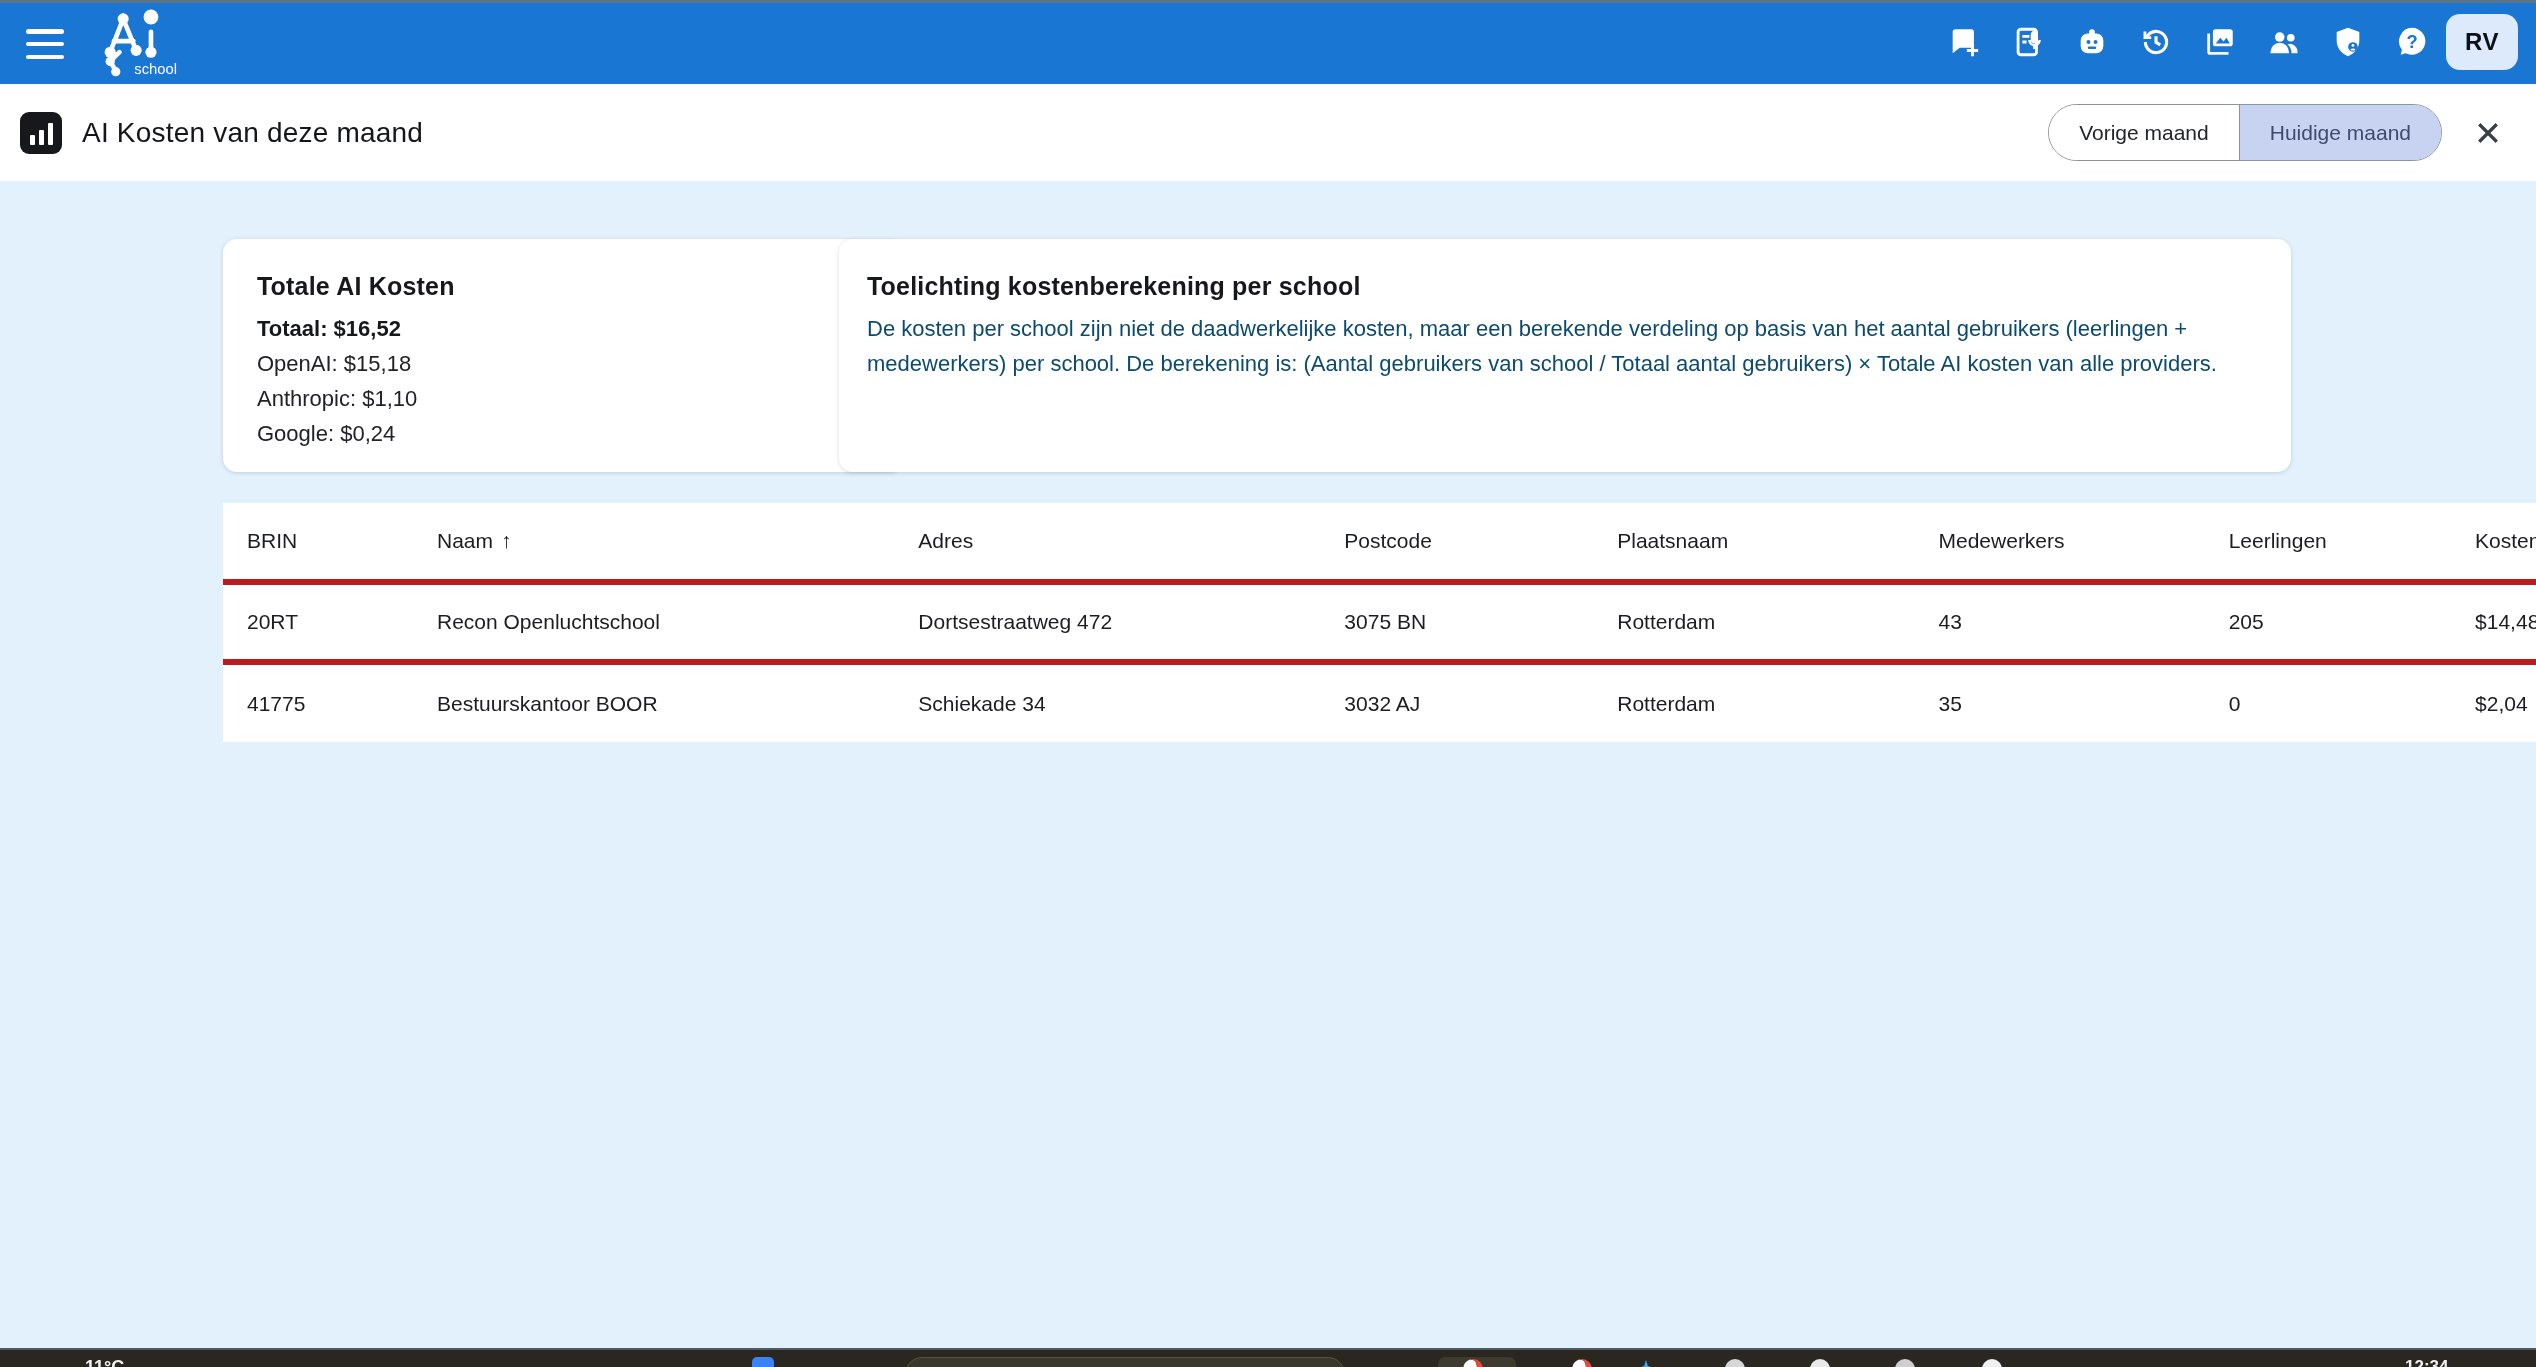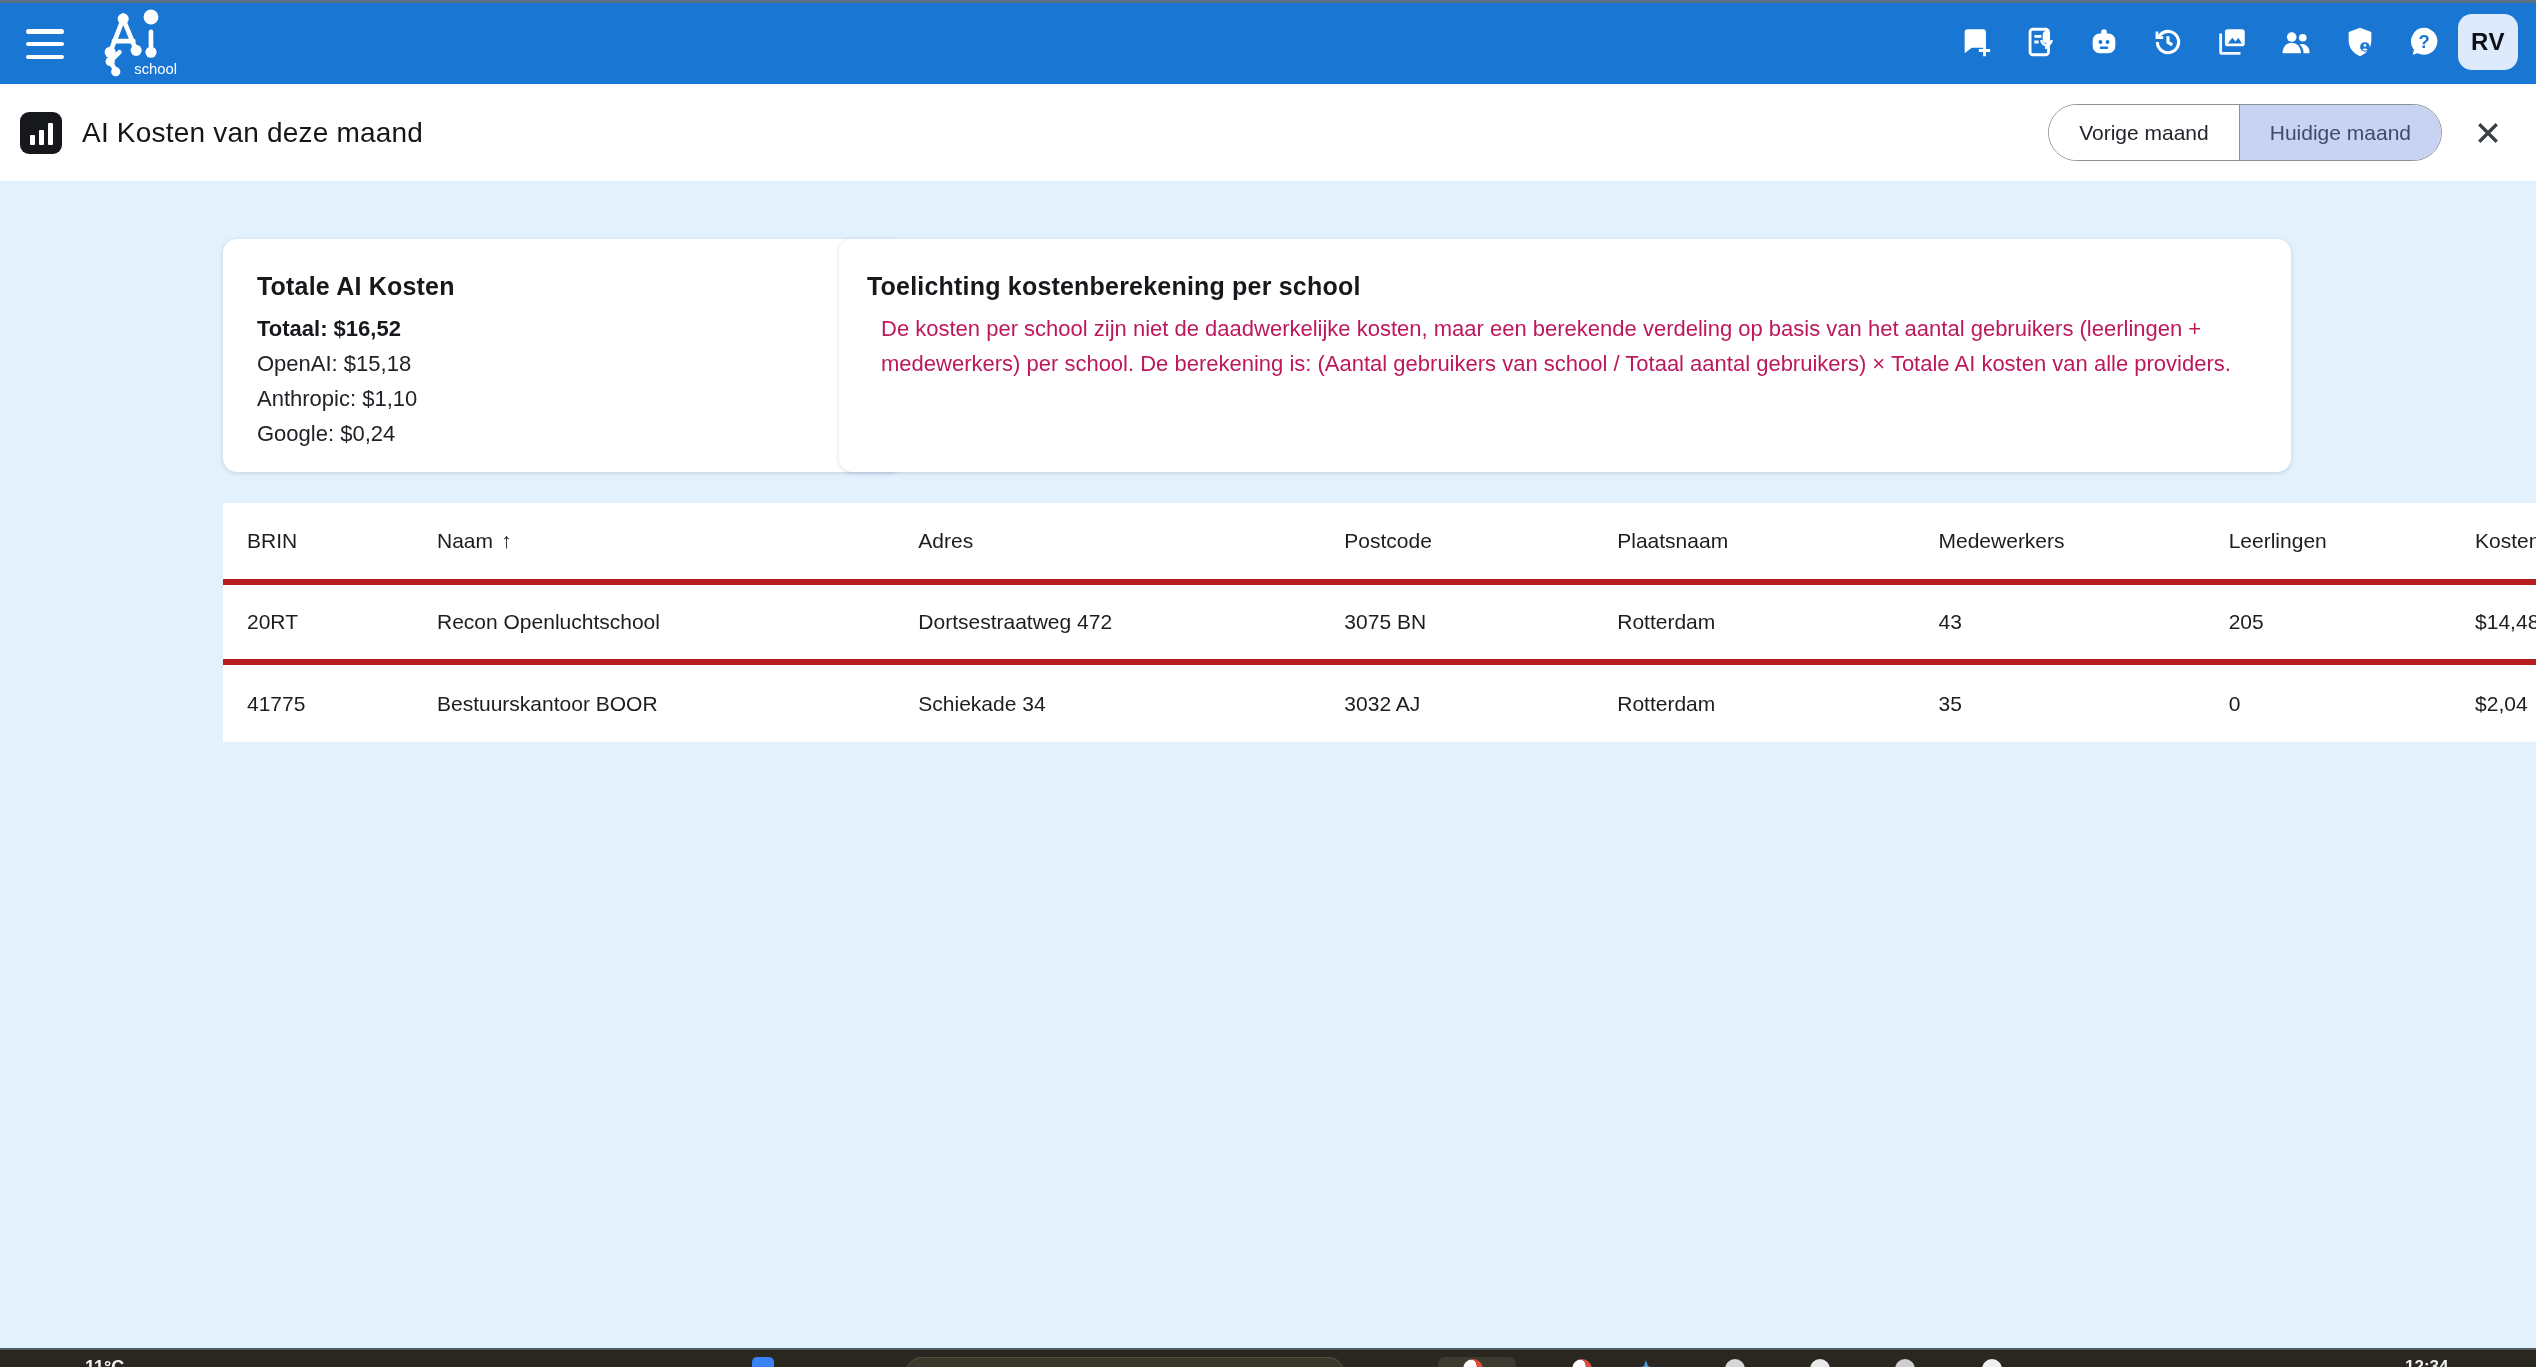--- a/index.html
+++ b/index.html
@@ -10,21 +10,21 @@
   .window-edge { position: absolute; top: 0; left: 0; width: 100%; height: 3px; background: #5b7186; z-index: 60; }
   .appbar { position: absolute; top: 0; left: 0; width: 100%; height: 84px; background: #1976d2; display: flex; align-items: center; padding: 0 18px 0 26px; z-index: 50; }
   .hamburger { width: 38px; height: 30px; display: flex; flex-direction: column; justify-content: space-between; cursor: pointer; margin-top: 4px; }
   .hamburger span { display: block; height: 4.5px; border-radius: 3px; background: #fff; }
   .logo { margin-left: 18px; width: 112px; height: 76px; position: relative; }
   .logo svg { width: 100%; height: 100%; }
   .appbar-spacer { flex: 1; }
   .appbar-icons { display: flex; align-items: center; gap: 24px; margin-right: 14px; }
   .icon-btn { width: 40px; height: 40px; display: flex; align-items: center; justify-content: center; cursor: pointer; }
   .icon-btn svg { width: 34px; height: 34px; }
-  .avatar { width: 60px; height: 56px; border-radius: 14px; background: #ddeafc; color: #0d1117; font-weight: bold; font-size: 24px; display: flex; align-items: center; justify-content: center; cursor: pointer; letter-spacing: 0.5px; }
+  .avatar { width: 72px; height: 56px; border-radius: 14px; background: #ddeafc; color: #0d1117; font-weight: bold; font-size: 24px; display: flex; align-items: center; justify-content: center; cursor: pointer; letter-spacing: 0.5px; }
 
   
   .pageheader { position: absolute; top: 84px; left: 0; width: 100%; height: 97px; background: #fff; display: flex; align-items: center; padding: 0 28px 0 20px; z-index: 40; }
   .chart-chip { width: 42px; height: 42px; border-radius: 9px; background: #17181c; display: flex; align-items: end; justify-content: center; gap: 4px; padding-bottom: 9px; }
   .chart-chip i { display: block; width: 5px; background: #fff; border-radius: 1px; }
   .chart-chip .b1 { height: 10px; }
   .chart-chip .b2 { height: 15px; }
   .chart-chip .b3 { height: 22px; }
   .page-title { margin-left: 20px; font-size: 28px; font-weight: normal; color: #15161a; letter-spacing: 0.2px; }
   .ph-spacer { flex: 1; }
@@ -35,21 +35,21 @@
   .close-btn svg { width: 30px; height: 30px; stroke: #3a3f45; stroke-width: 2.6; }
 
   
   .content { position: absolute; top: 181px; left: 0; width: 100%; height: 1167px; background: #e3f1fd; }
   .card { position: absolute; background: #fff; border-radius: 14px; box-shadow: 0 1px 4px rgba(30,60,90,0.18); }
   .card-totals { left: 223px; top: 58px; width: 680px; height: 233px; padding: 33px 34px; }
   .card-explain { left: 839px; top: 58px; width: 1452px; height: 233px; padding: 33px 28px; }
   .card h2 { font-size: 25px; font-weight: bold; color: #17181c; margin-bottom: 10px; letter-spacing: 0.2px; }
   .totline { font-size: 22px; color: #202227; line-height: 35px; }
   .totline.bold { font-weight: bold; color: #17181c; }
-  .explain-body { font-size: 22px; color: #be185d; line-height: 35px; max-width: 1372px; margin-left: 14px; }
+  .explain-body { font-size: 22px; color: #0c4a6e; line-height: 35px; max-width: 1372px; }
 
   
   .school-table { position: absolute; left: 223px; top: 322px; width: 2417px; border-collapse: collapse; background: #fff; }
   .school-table th, .school-table td { text-align: left; padding-left: 24px; font-weight: normal; font-size: 21px; color: #1c1d21; }
   .school-table thead th { height: 79px; }
   .school-table tbody td { height: 80px; border-top: 6px solid #b91c1c; margin-left: 28px; }
   .sort-arrow { font-size: 21px; font-weight: bold; color: #17181c; margin-left: 8px; }
 
   
   .taskbar { position: absolute; left: 0; bottom: 0; width: 100%; height: 19px; background: #2a2720; border-top: 2px solid #4e5a64; overflow: hidden; z-index: 70; }

